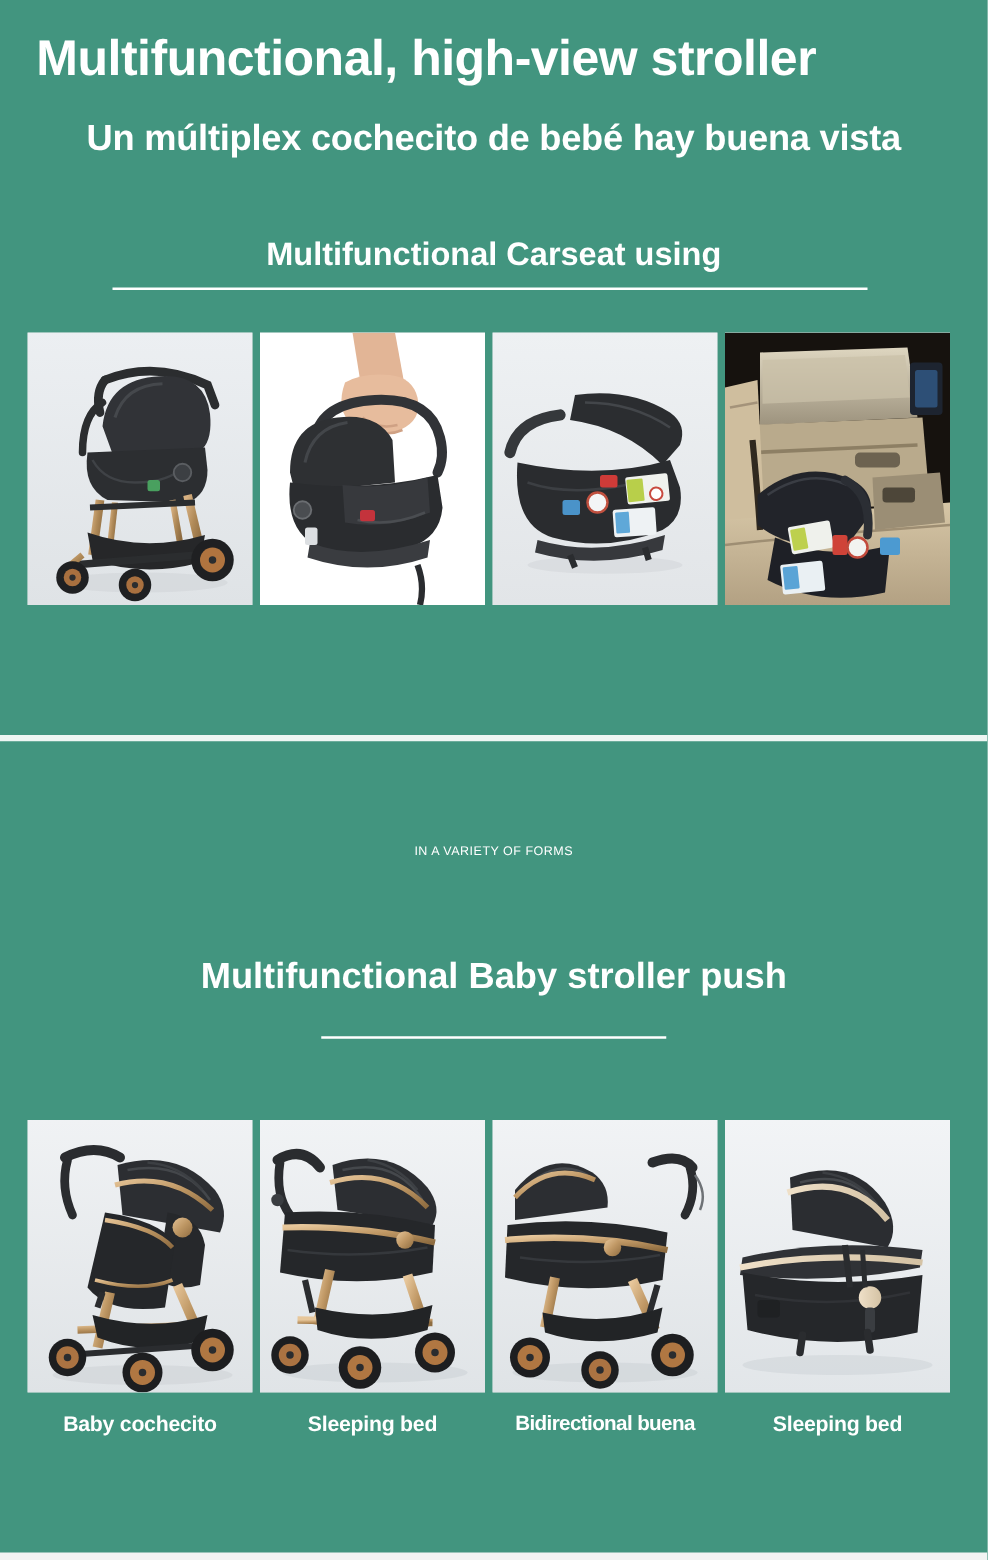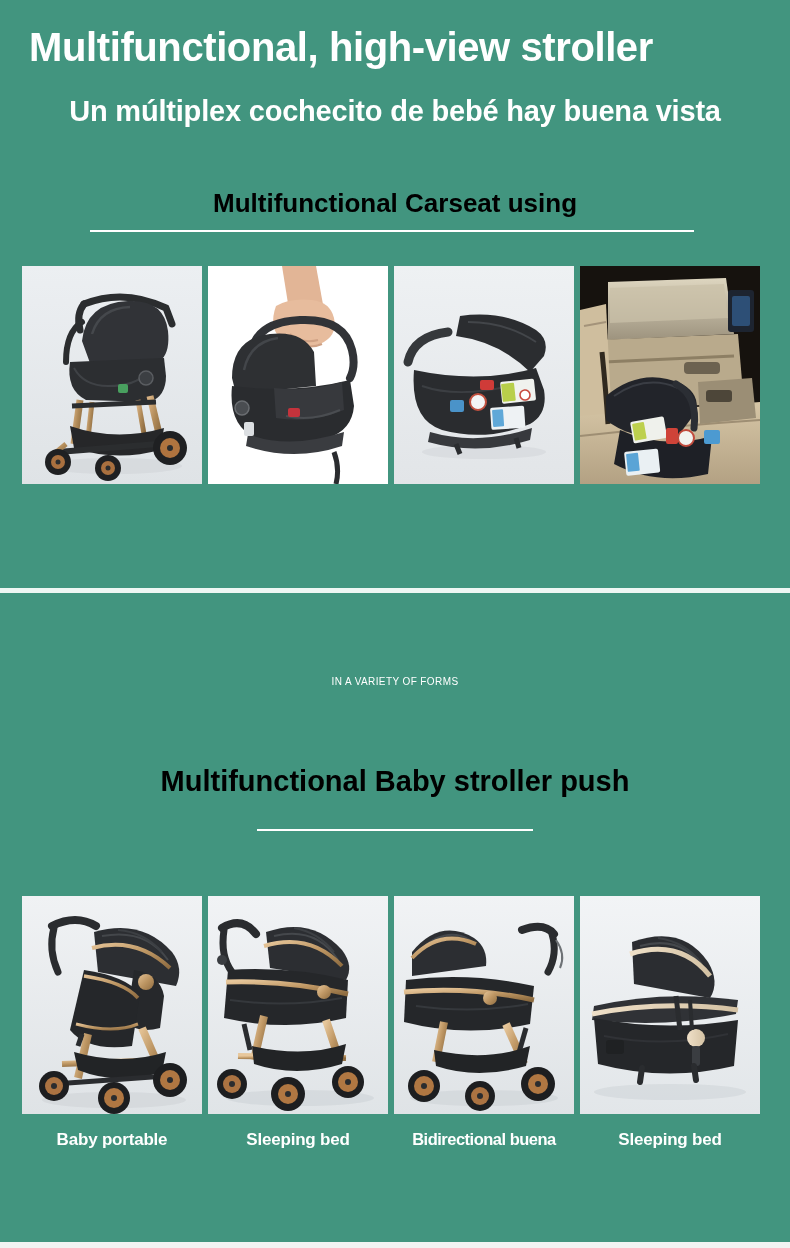--- a/index.html
+++ b/index.html
@@ -46,21 +46,21 @@
     line-height: 1.1;
     white-space: nowrap;
   }
 
   
   .section-heading {
     position: absolute;
     width: 790px;
     left: 0;
     text-align: center;
-    color: #000000;
+    color: #ffffff;
     font-weight: bold;
     white-space: nowrap;
   }
   .heading-carseat { top: 188px; font-size: 26px; }
   .heading-stroller { top: 765px; font-size: 29px; }
 
   .heading-rule {
     position: absolute;
     height: 2px;
     background: #ffffff;
@@ -527,20 +527,20 @@
 
         <path d="M96 100 l4 34" stroke="#2a2c2f" stroke-width="5" fill="none"></path>
         <path d="M110 104 l2 30" stroke="#2a2c2f" stroke-width="4" fill="none"></path>
 
         <path d="M62 172 l-2 14 M114 170 l2 14" stroke="#2a2c2f" stroke-width="6" stroke-linecap="round"></path>
       </svg>
     </div>
   </div>
 
   <div class="captions captions-bottom">
-    <div class="caption">Baby portable</div>
+    <div class="caption">Baby cochecito</div>
     <div class="caption">Sleeping bed</div>
     <div class="caption wide">Bidirectional buena</div>
     <div class="caption">Sleeping bed</div>
   </div>
 
   <div class="bottom-strip"></div>
 </div>
 
 </body></html>

